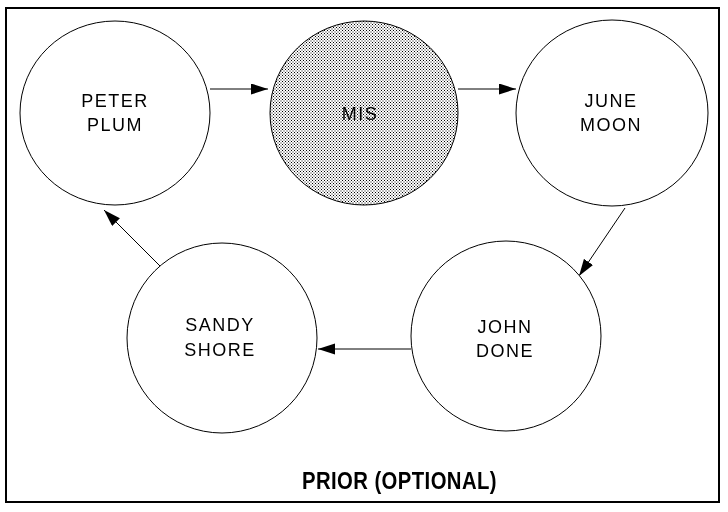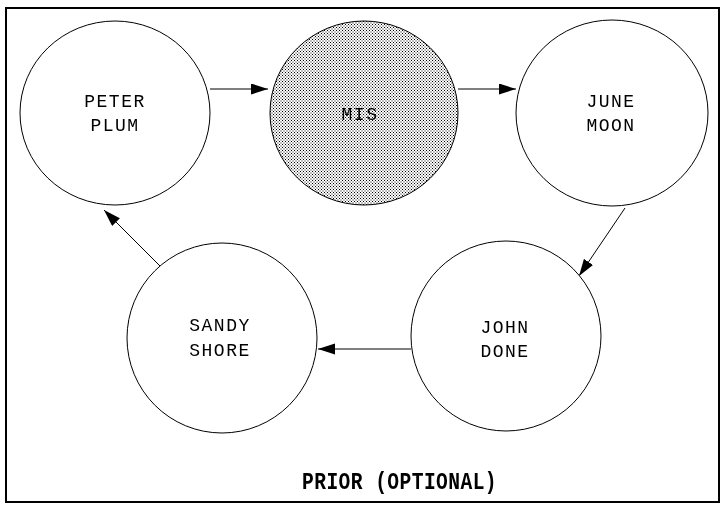--- a/index.html
+++ b/index.html
@@ -5,21 +5,21 @@
   html, body {
     margin: 0;
     padding: 0;
     background: #ffffff;
   }
   .canvas {
     position: relative;
     width: 728px;
     height: 512px;
     background: #ffffff;
-    font-family: Liberation Mono, monospace;
+    font-family: Liberation Sans, sans-serif;
   }
   svg text {
     fill: #000000;
   }
   .node-label {
     font-size: 18px;
     letter-spacing: 1.5px;
     text-anchor: middle;
   }
   .caption-label {

